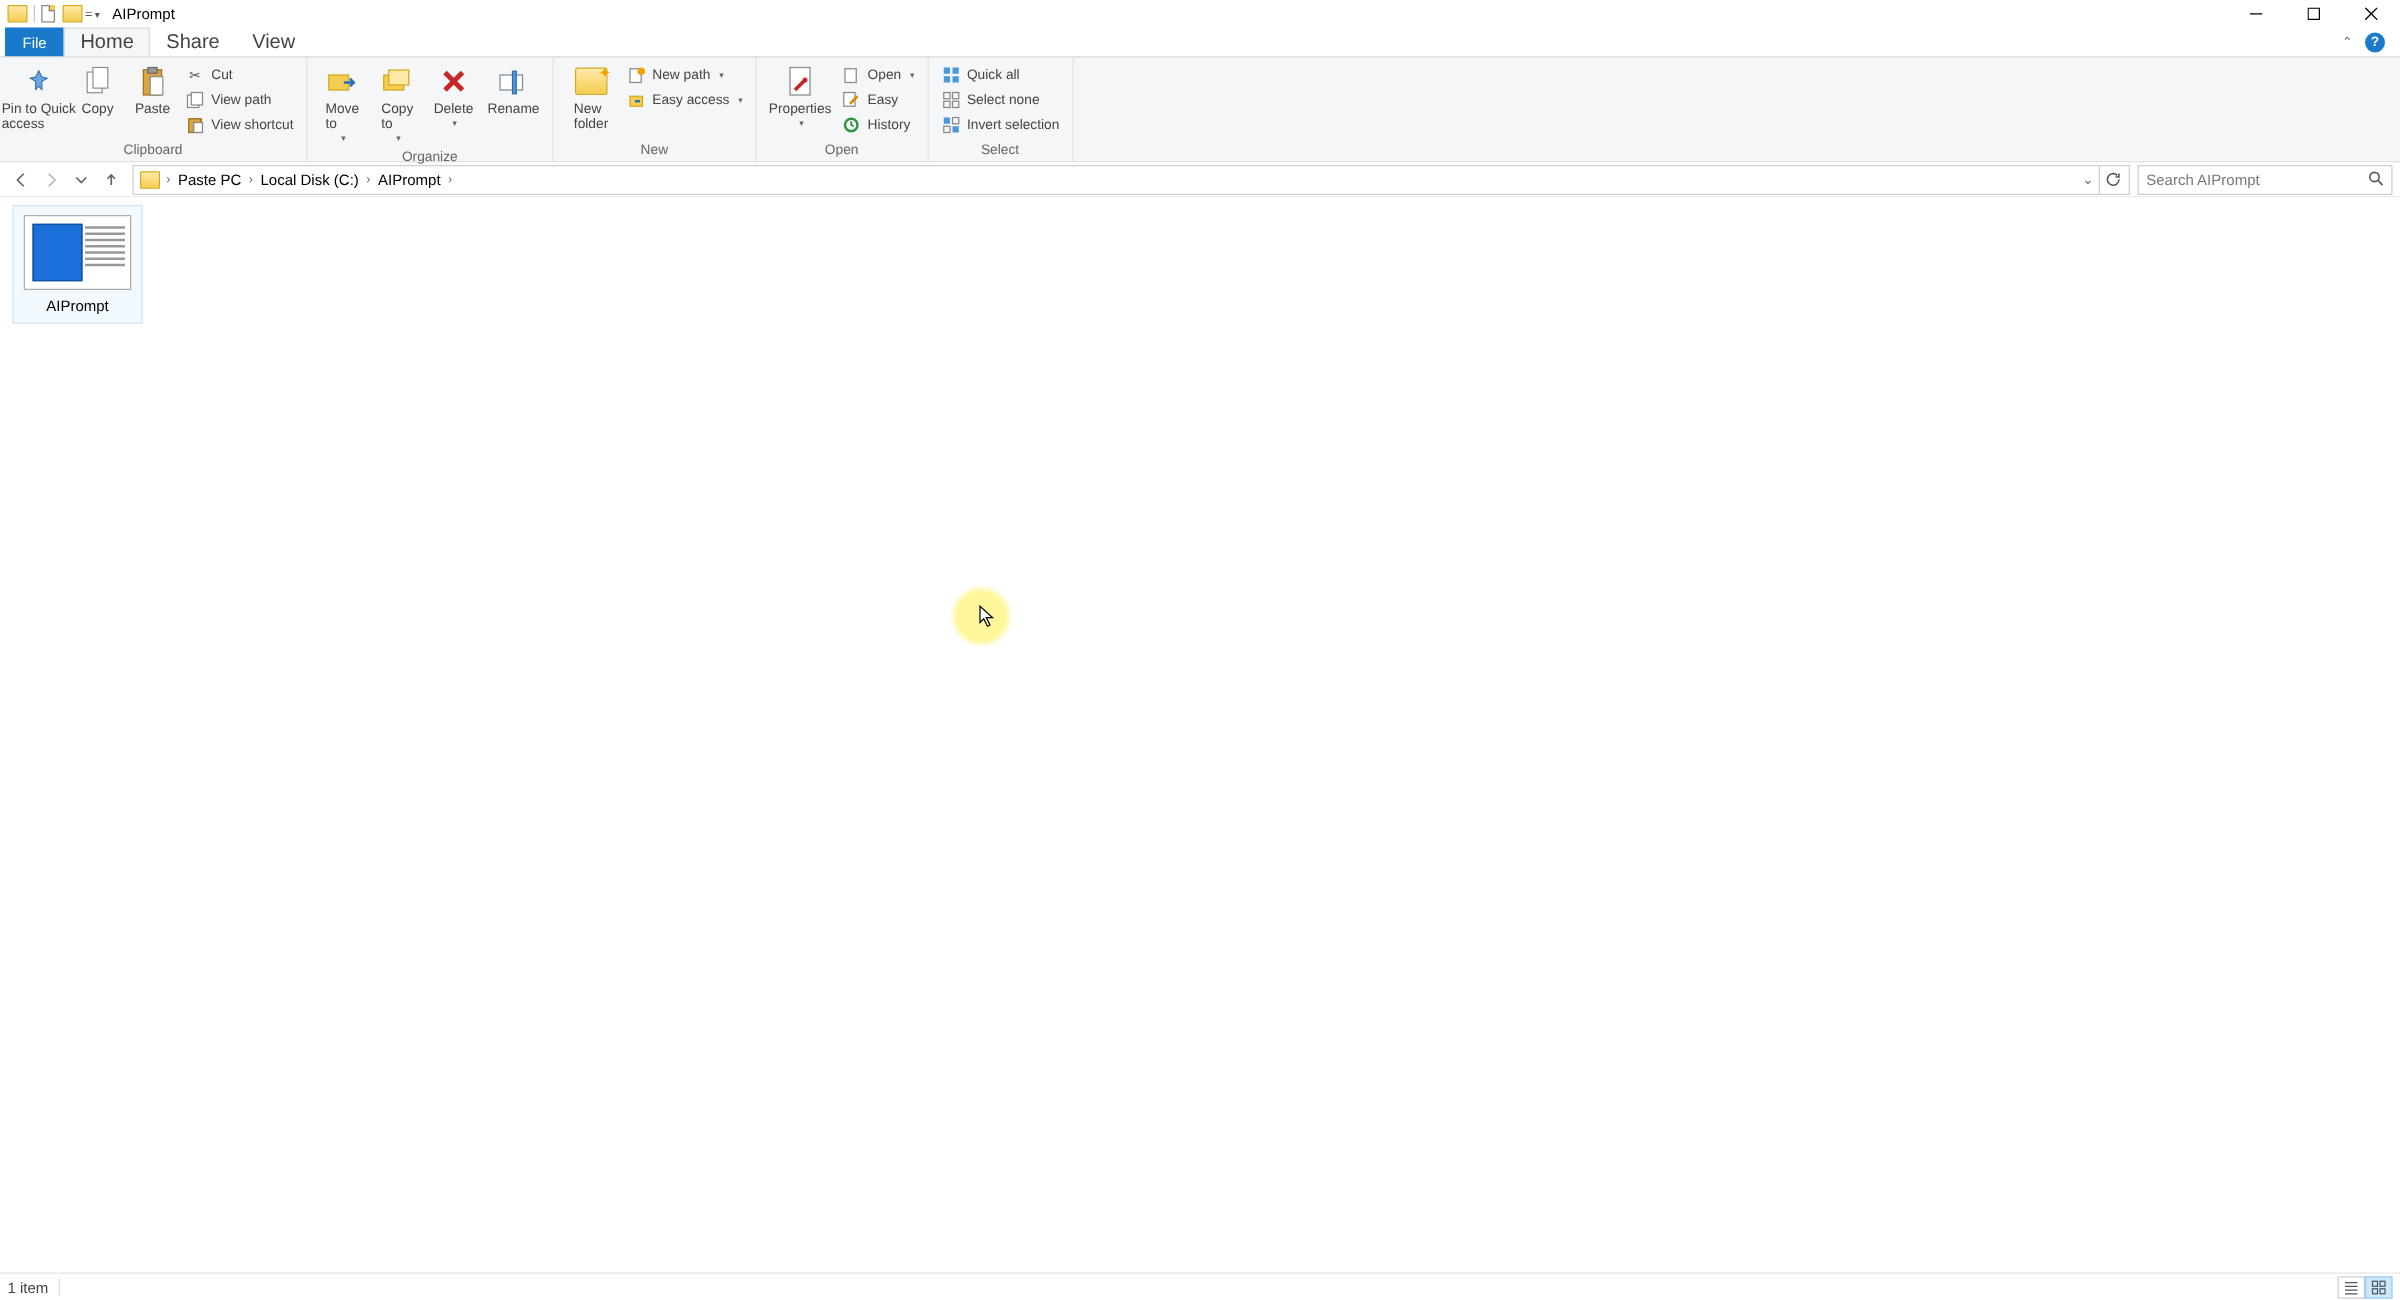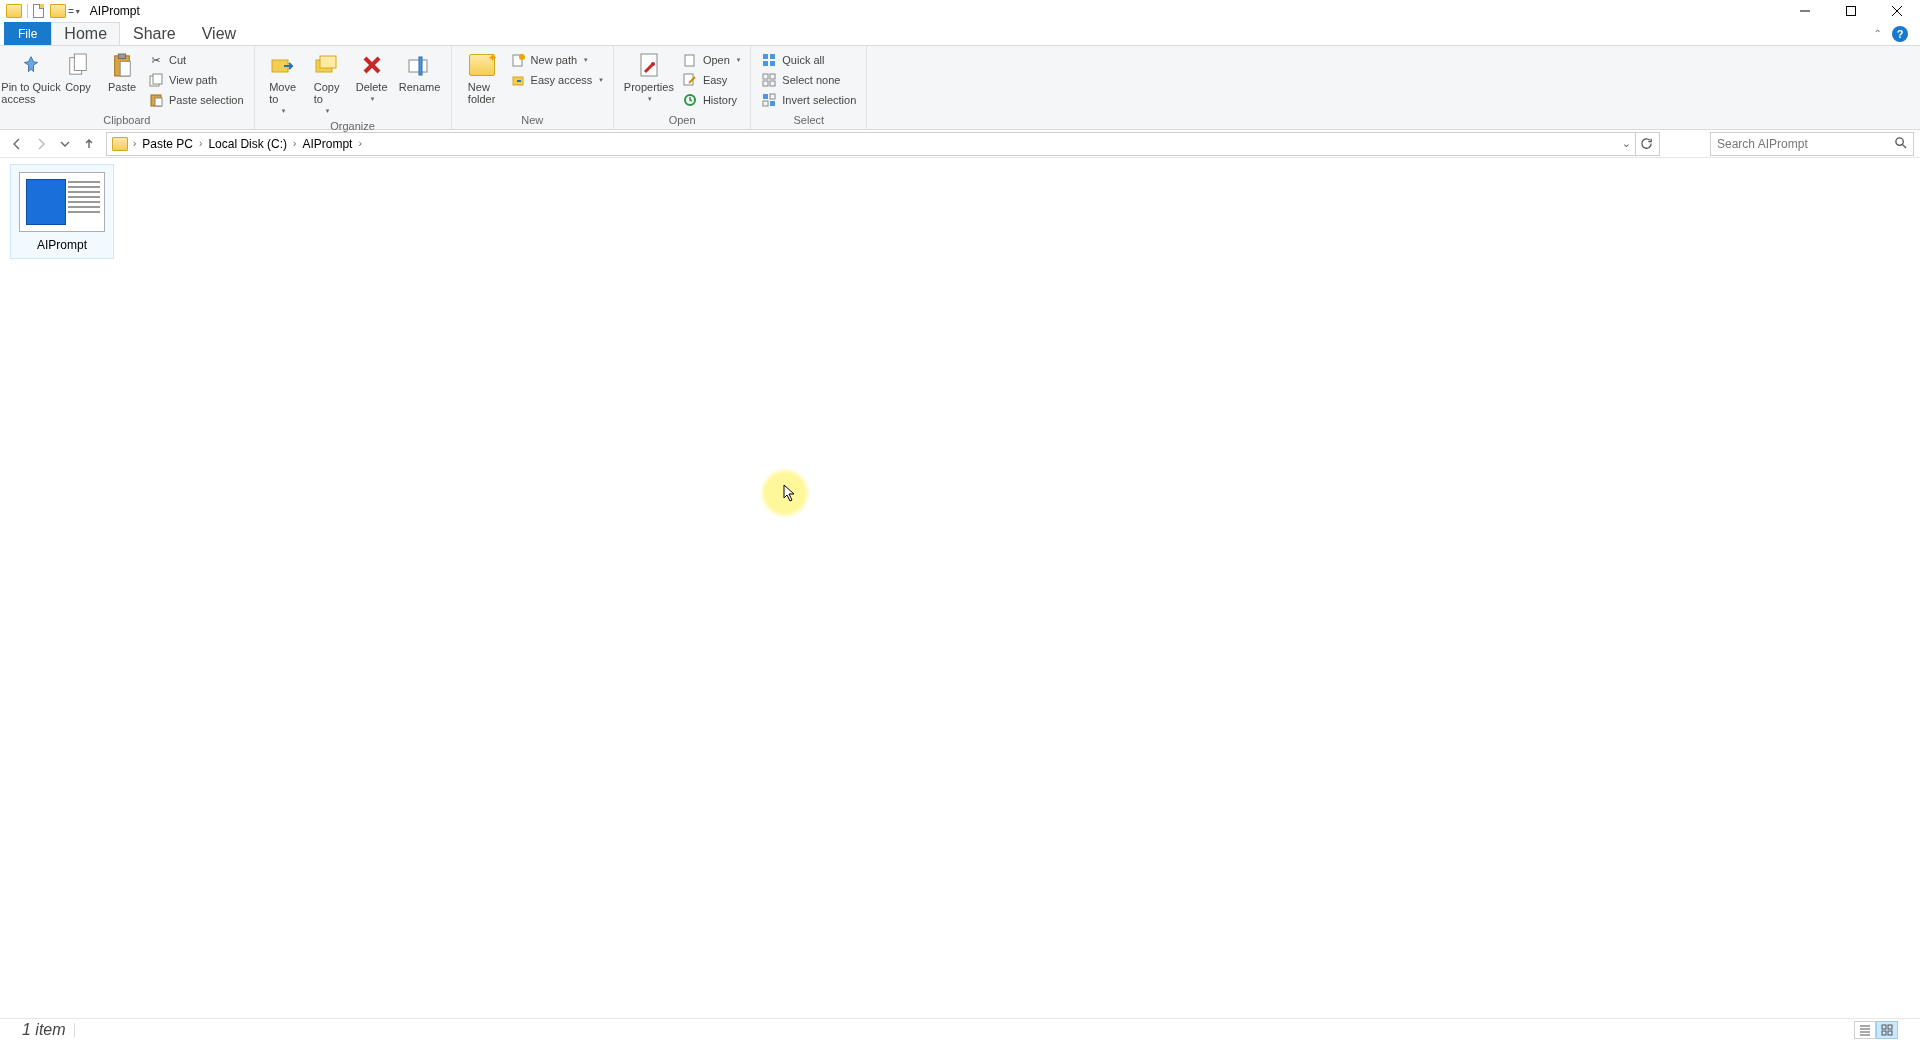--- a/index.html
+++ b/index.html
@@ -57,41 +57,41 @@
 .addrbar { height:28px; display:flex; align-items:center; padding:2px 6px; gap:2px; background:#fff; border-bottom:1px solid #e6e6e6; }
 .nav-btn { width:22px; height:22px; display:flex; align-items:center; justify-content:center; color:#666; }
 .nav-btn.off { color:#b8b8b8; }
 .nav-btn svg { width:14px; height:14px; stroke:currentColor; stroke-width:1.4; fill:none; }
 .addr-box { flex:1; height:24px; border:1px solid #cfcfcf; margin:0 4px; display:flex; align-items:center; padding:0 2px; }
 .addr-icon { width:16px; height:14px; background:linear-gradient(#ffe9a6,#f5cd52); border:1px solid #d4a917; border-radius:1px; margin:0 3px; }
 .crumb { font-size:12px; color:#000; padding:0 4px; }
 .crumb-sep { font-size:10px; color:#666; padding:0 2px; }
 .addr-right { margin-left:auto; display:flex; align-items:center; gap:6px; padding-right:4px; color:#666; font-size:11px; }
 .refresh-area { width:22px; height:22px; border-left:1px solid #cfcfcf; display:flex; align-items:center; justify-content:center; }
-.search-box { width:204px; height:24px; border:1px solid #cfcfcf; display:flex; align-items:center; padding:0 6px;margin-left:44px; }
+.search-box { width:204px; height:24px; border:1px solid #cfcfcf; display:flex; align-items:center; padding:0 6px; }
 .search-box input { border:none; outline:none; flex:1; font-size:12px; color:#000; background:transparent; }
 .search-box input::placeholder { color:#777; }
 .search-ic { color:#555; font-size:12px; }
 
 
 .content { position:absolute; top:158px; left:0; right:0; bottom:22px; background:#fff; padding:6px 10px; }
 .item { width:104px; border:1px solid #cce8ff; background:#f2f9ff; padding:7px 4px 6px; display:flex; flex-direction:column; align-items:center; gap:6px; }
 .thumb { width:86px; height:60px; background:#fff; border:1px solid #aeaeae; position:relative; }
 .thumb .page-l { position:absolute; left:6px; top:6px; width:40px; height:46px; background:#1a6fd8; border:1px solid #0d4fa0; }
 .thumb .lines { position:absolute; right:4px; top:8px; width:32px; display:flex; flex-direction:column; gap:3px; }
 .thumb .lines div { height:2px; background:#999; }
 .item-label { font-size:12px; color:#000; }
 
 
 .cursor-hl { position:absolute; left:760px; top:310px; width:50px; height:50px; border-radius:50%; background:radial-gradient(circle,#fff79a 0%,#fff79a 55%,rgba(255,247,154,0) 72%); pointer-events:none; }
 .cursor-arrow { position:absolute; left:783px; top:326px; pointer-events:none; }
 .cursor-arrow svg { width:14px; height:18px; }
 
 
-.statusbar { position:absolute; bottom:0; left:0; right:0; height:22px; background:#fff; border-top:1px solid #e6e6e6; display:flex; align-items:center; padding:0 22px; font-size:16px; color:#444;font-style:italic; }
+.statusbar { position:absolute; bottom:0; left:0; right:0; height:22px; background:#fff; border-top:1px solid #e6e6e6; display:flex; align-items:center; padding:0 6px; font-size:12px; color:#444; }
 .status-sep { width:1px; height:14px; background:#dcdcdc; margin:0 8px; }
 .view-toggles { margin-left:auto; display:flex; gap:0; }
 .vt { width:22px; height:18px; border:1px solid #cfcfcf; display:flex; align-items:center; justify-content:center; background:#fff; }
 .vt.active { background:#cce8ff; border-color:#99ccf3; }
 .vt svg { width:12px; height:12px; stroke:#555; stroke-width:1; fill:none; }
 
 </style>
 </head>
 <body>
 
@@ -182,21 +182,21 @@
           </span>
           <span>View path</span>
         </div>
         <div class="small-btn">
           <span class="ico16">
             <svg width="14" height="14" viewBox="0 0 14 14">
                 <rect x="2" y="2" width="10" height="11" fill="#d9a441" stroke="#a06b15"></rect>
                 <rect x="6" y="5" width="7" height="8" fill="#fff" stroke="#888"></rect>
               </svg>
           </span>
-          <span>Paste selection</span>
+          <span>View shortcut</span>
         </div>
       </div>
     </div>
     <div class="group-label">Clipboard</div>
   </div>
 
   <div class="group">
     <div class="group-body">
       <div class="big-btn" style="width:44px">
         <div class="ico24">

